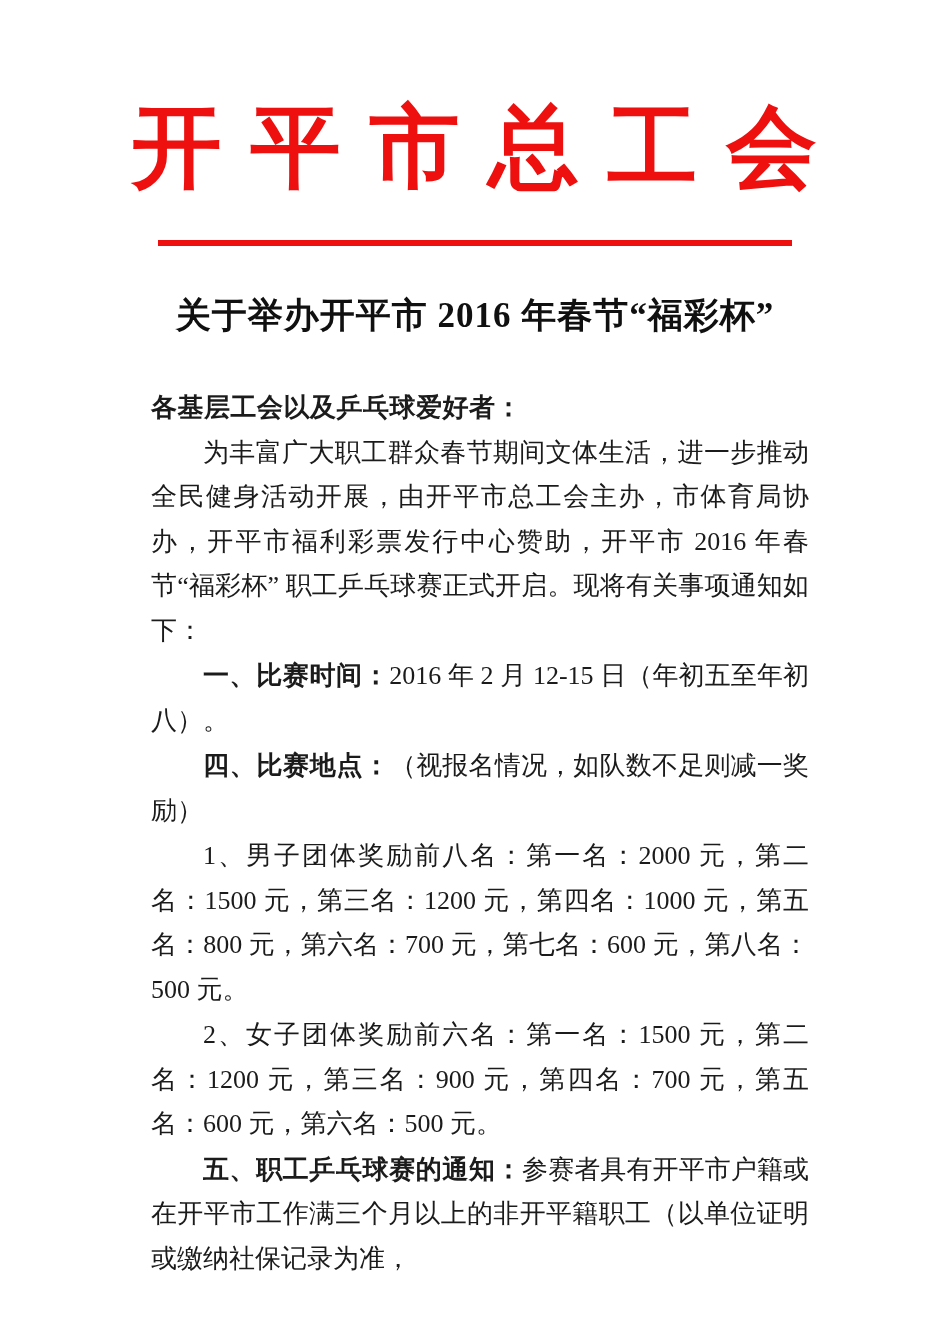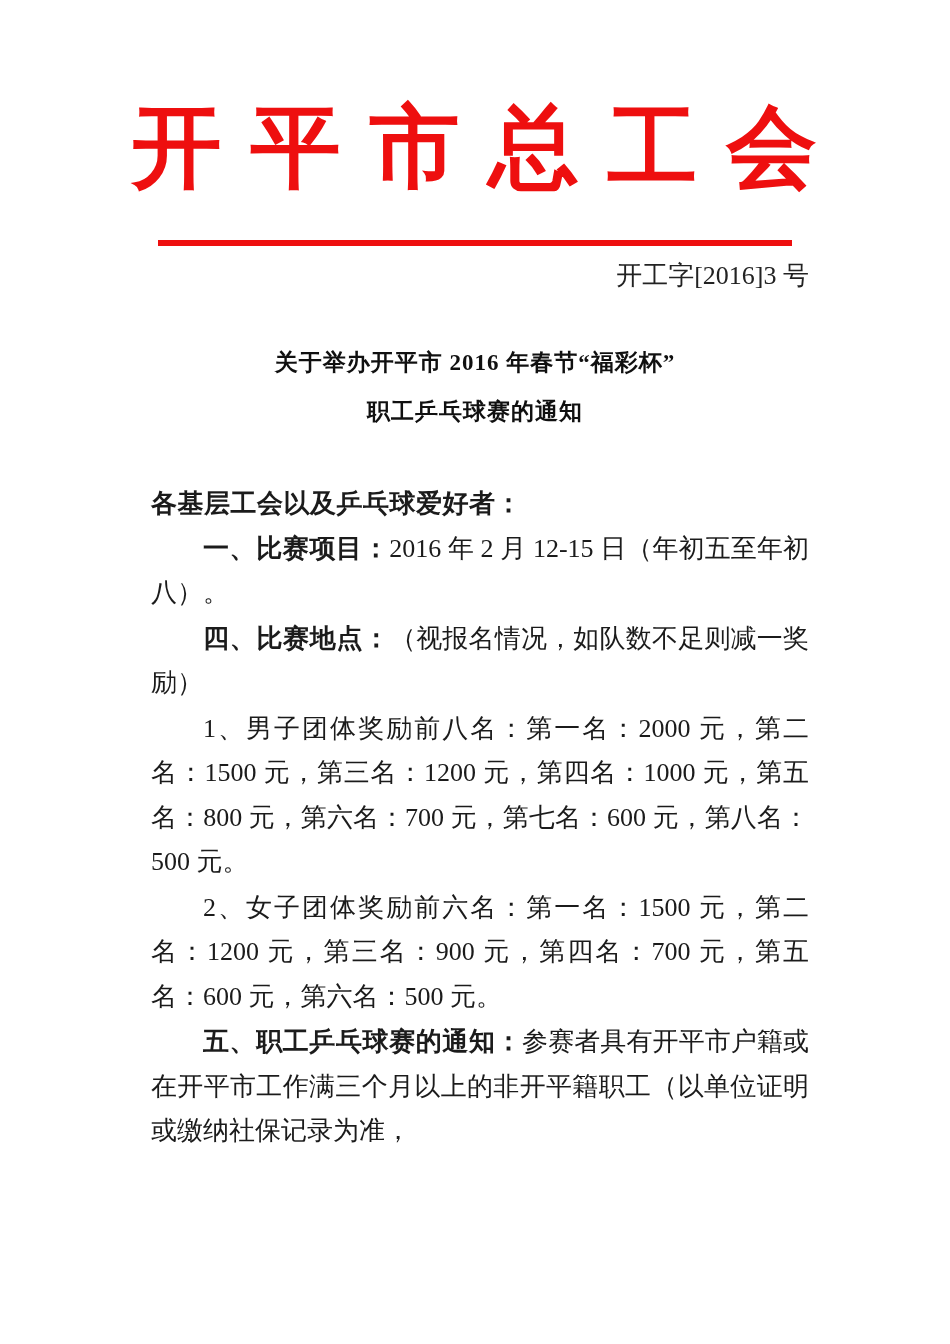--- a/index.html
+++ b/index.html
@@ -38,21 +38,21 @@
     margin: 13px 105px 0 0;
     text-align: right;
     font-size: 26px;
     line-height: 34px;
     color: #222222;
   }
   .doc-title {
     margin: 45px 60px 0 60px;
     text-align: center;
     font-weight: bold;
-    font-size: 23px;
+    font-size: 35px;
     line-height: 49px;
     color: #101010;
     letter-spacing: 1px;
   }
   .body-block {
     margin: 45px 105px 0 115px;
     font-size: 26px;
     line-height: 44.5px;
     text-align: justify;
     color: #1b1b1b;
@@ -74,33 +74,32 @@
 </style>
 </head>
 <body>
 
 <div class="page">
 
   <div class="org-name">开 平 市 总 工 会</div>
 
   <div class="red-rule"></div>
 
-  <div class="doc-number">开工字[2016]3 号</div>
 
   <div class="doc-title">
     <div>关于举办开平市 2016 年春节“福彩杯”</div>
-    <div>职工乒乓球赛的通知</div>
   </div>
 
   <div class="body-block">
 
     <div class="salutation">各基层工会以及乒乓球爱好者：</div>
 
+    <p><span class="section-label"></span><span>为丰富广大职工群众春节期间文体生活，进一步推动全民健身活动开展，由开平市总工会主办，市体育局协办，开平市福利彩票发行中心赞助，开平市 2016 年春节“福彩杯” 职工乒乓球赛正式开启。现将有关事项通知如下：</span></p>
 
-    <p><span class="section-label">一、比赛项目：</span><span>2016 年 2 月 12-15 日（年初五至年初八）。</span></p>
+    <p><span class="section-label">一、比赛时间：</span><span>2016 年 2 月 12-15 日（年初五至年初八）。</span></p>
 
 
 
     <p><span class="section-label">四、比赛地点：</span><span>（视报名情况，如队数不足则减一奖励）</span></p>
 
     <p><span class="section-label"></span><span>1、男子团体奖励前八名：第一名：2000 元，第二名：1500 元，第三名：1200 元，第四名：1000 元，第五名：800 元，第六名：700 元，第七名：600 元，第八名：500 元。</span></p>
 
     <p><span class="section-label"></span><span>2、女子团体奖励前六名：第一名：1500 元，第二名：1200 元，第三名：900 元，第四名：700 元，第五名：600 元，第六名：500 元。</span></p>
 
     <p><span class="section-label">五、职工乒乓球赛的通知：</span><span>参赛者具有开平市户籍或在开平市工作满三个月以上的非开平籍职工（以单位证明或缴纳社保记录为准，</span></p>

